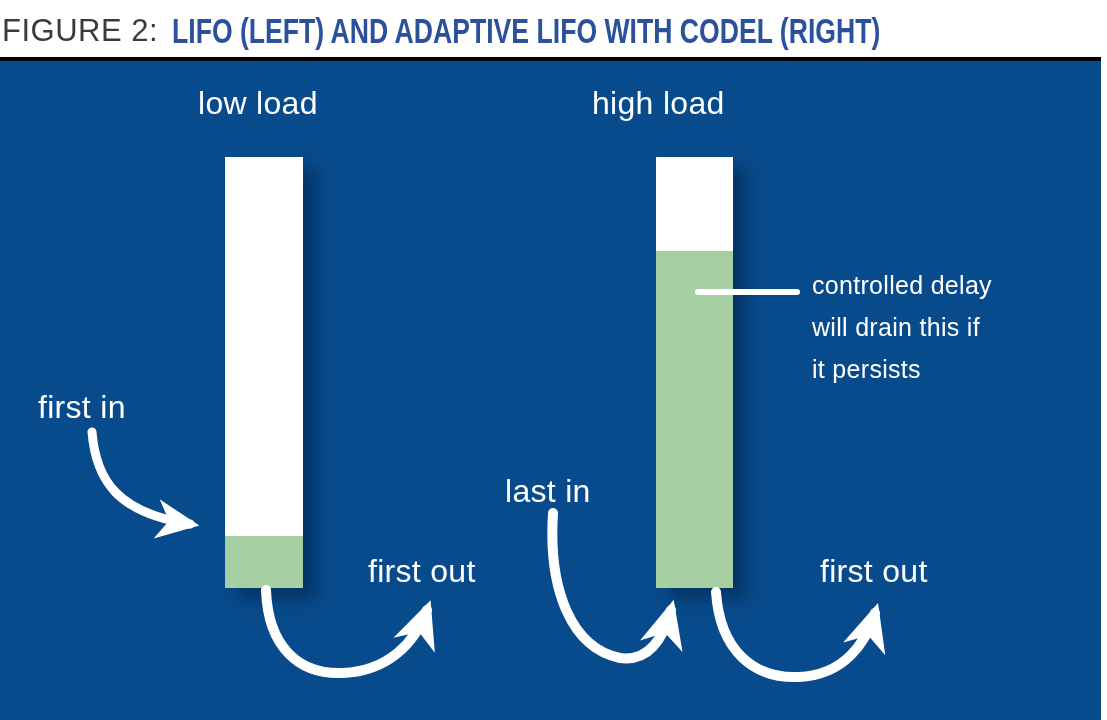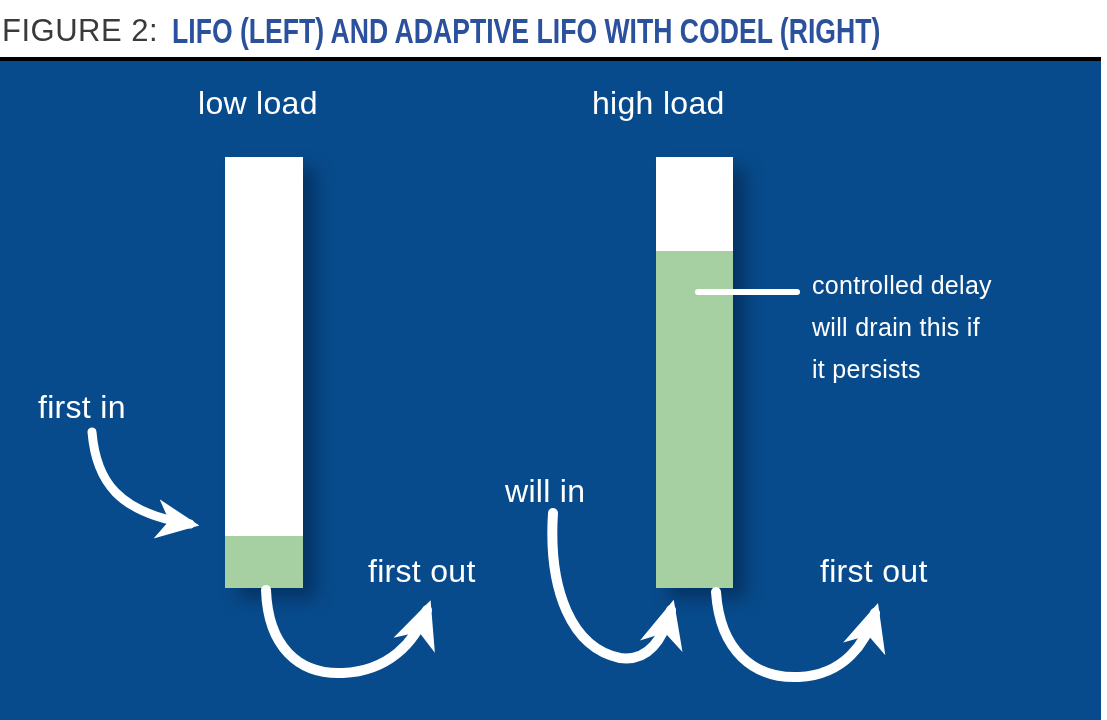--- a/index.html
+++ b/index.html
@@ -127,21 +127,21 @@
     <div class="queue-bar" id="left-bar">
       <div class="queue-fill" id="left-fill"></div>
     </div>
 
     <div class="queue-bar" id="right-bar">
       <div class="queue-fill" id="right-fill"></div>
     </div>
 
     <div class="panel-label" id="first-in-label">first in</div>
     <div class="panel-label" id="first-out-left-label">first out</div>
-    <div class="panel-label" id="last-in-label">will in</div>
+    <div class="panel-label" id="last-in-label">last in</div>
     <div class="panel-label" id="first-out-right-label">first out</div>
 
     <div class="callout-text">controlled delay
 will drain this if
 it persists</div>
 
     <svg class="arrow-layer" viewBox="0 0 1101 663">
       <defs>
         <marker id="ah" markerUnits="strokeWidth" markerWidth="5" markerHeight="5" viewBox="0 0 10 10" refX="7.5" refY="5" orient="auto">
           <path d="M0,0.6 L9.6,5 L0,9.4 L2.8,5 Z" fill="#ffffff"></path>

